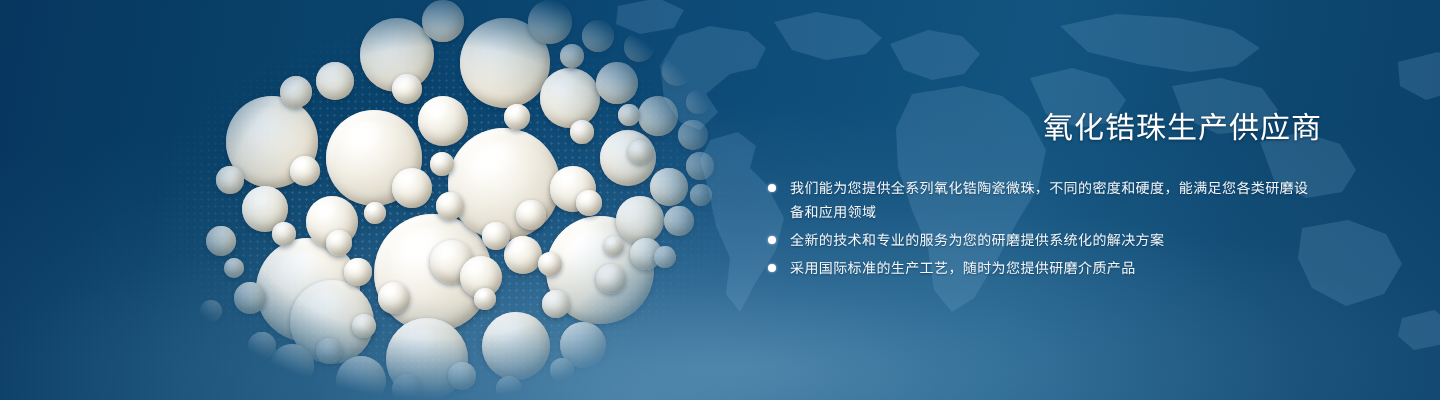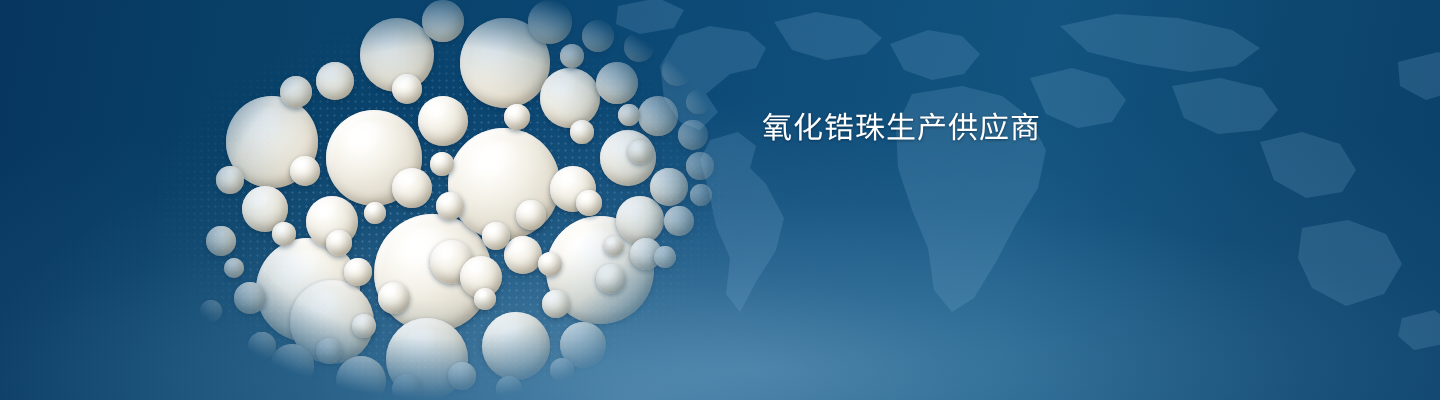--- a/index.html
+++ b/index.html
@@ -131,20 +131,21 @@
   }
   .headline {
     margin: 0;
     font-size: 30px;
     line-height: 40px;
     font-weight: 400;
     letter-spacing: 1px;
     color: #ffffff;
     text-shadow: 0 1px 3px rgba(2,24,45,0.55);
     white-space: nowrap;
+    text-align: right;
   }
 
   .bullets {
     list-style: none;
     margin: 28px 0 0 0;
     padding: 0;
   }
   .bullet {
     position: relative;
     padding-left: 28px;
@@ -277,15 +278,29 @@
     <span class="bead" style="left:556px;top:90px;width:24px;height:24px;"></span>
     <span class="bead" style="left:520px;top:16px;width:22px;height:22px;"></span>
     <span class="bead" style="left:420px;top:358px;width:24px;height:24px;"></span>
     <span class="bead" style="left:160px;top:376px;width:24px;height:24px;"></span>
     <span class="bead" style="left:96px;top:360px;width:20px;height:20px;"></span>
   </div>
 
   <div class="copy">
     <h1 class="headline">氧化锆珠生产供应商</h1>
 
+    <ul class="bullets">
+      <li class="bullet">
+        <span class="bullet-dot"></span>
+        <span class="bullet-text">我们能为您提供全系列氧化锆陶瓷微珠，不同的密度和硬度，能满足您各类研磨设备和应用领域</span>
+      </li>
+      <li class="bullet">
+        <span class="bullet-dot"></span>
+        <span class="bullet-text">全新的技术和专业的服务为您的研磨提供系统化的解决方案</span>
+      </li>
+      <li class="bullet">
+        <span class="bullet-dot"></span>
+        <span class="bullet-text">采用国际标准的生产工艺，随时为您提供研磨介质产品</span>
+      </li>
+    </ul>
   </div>
 
 </div>
 
 </body></html>

